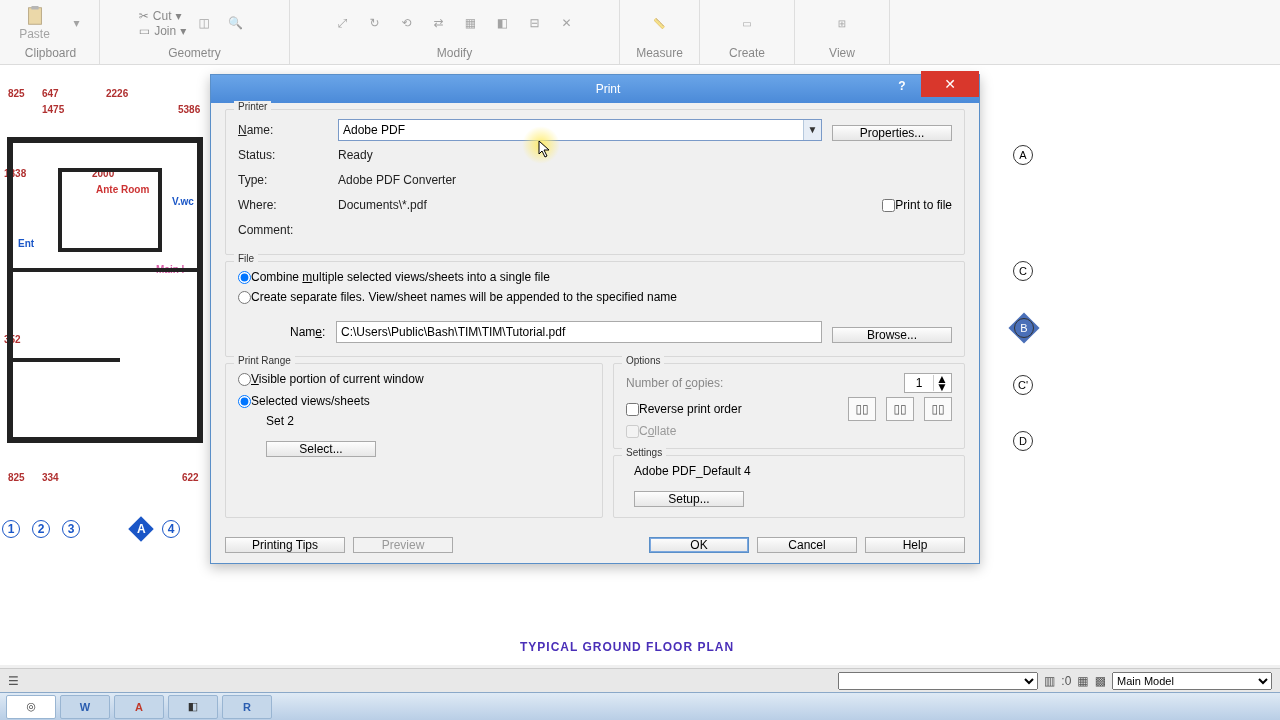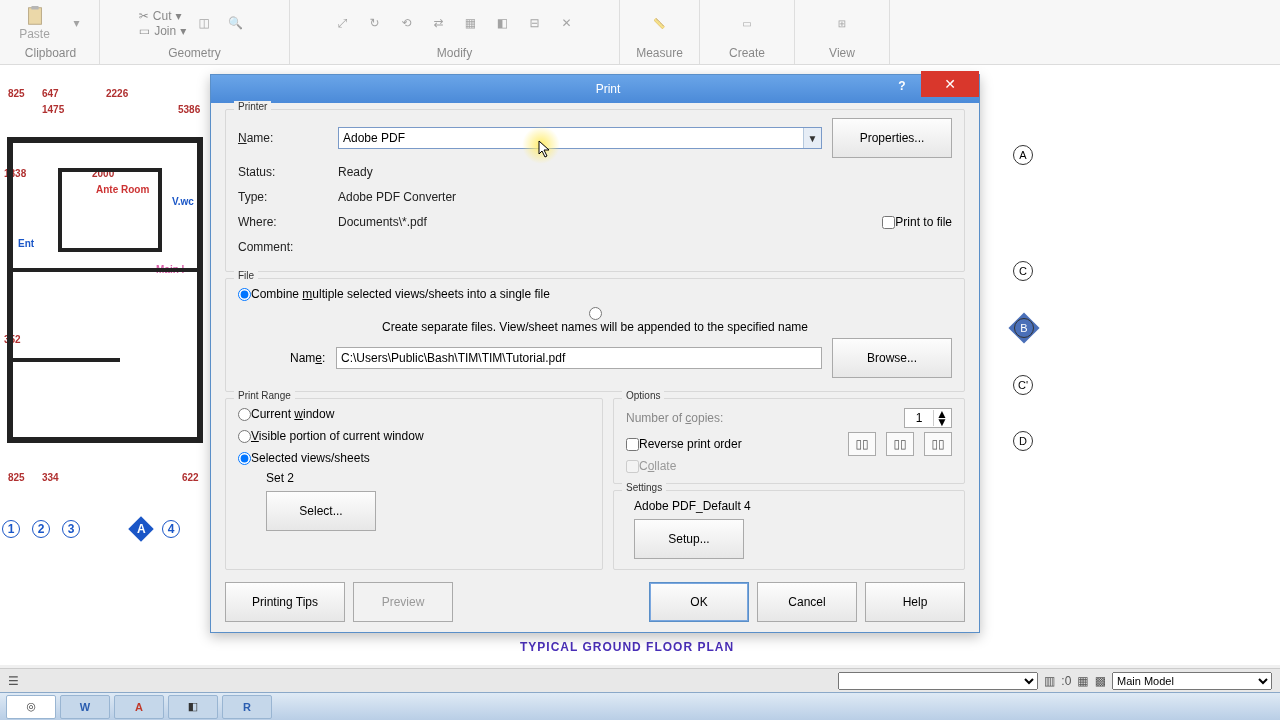--- a/index.html
+++ b/index.html
@@ -36,21 +36,21 @@
 .dialog-body { padding: 6px 14px 10px 14px; background: #f0f0f0; }
 .group { border: 1px solid #d8d8d8; border-radius: 2px; padding: 8px 12px 10px 12px; margin-bottom: 6px; position: relative; background:#f0f0f0; }
 .group-title { position: absolute; top: -9px; left: 8px; background: #f0f0f0; padding: 0 4px; color: #333; font-size: 10px; }
 
 .row { display: flex; align-items: center; min-height: 22px; margin-bottom: 3px; }
 .row label.fld { width: 100px; color: #222; }
 .row .val { color: #222; }
 
 .combo { flex: 1; height: 22px; border: 1px solid #7a9ac8; background: #fff; display: flex; align-items: center; padding: 0 4px; position: relative; }
 .combo .chev { position:absolute; right:0; top:0; width:18px; height:100%; display:flex; align-items:center; justify-content:center; background:#e6edf6; border-left:1px solid #b5c8dd; color:#333; font-size:10px;}
-.btn { height: 40px; border: 1px solid #aaa; background: linear-gradient(#fdfdfd,#e7e7e7); padding: 0 14px; cursor: pointer; display:inline-flex; align-items:center; justify-content:center; }
+.btn { height: 16px; border: 1px solid #aaa; background: linear-gradient(#fdfdfd,#e7e7e7); padding: 0 14px; cursor: pointer; display:inline-flex; align-items:center; justify-content:center;margin-top:7px; }
 .btn.disabled { color:#999; background:#f2f2f2; cursor:default; }
 
 .checkbox, .radio { display: flex; align-items: center; cursor: pointer; }
 .checkbox input, .radio input { width: 13px; height: 13px; }
 
 .two-col { display: flex; gap: 10px; }
 .two-col > div { flex: 1; }
 
 .textinput { height: 22px; border: 1px solid #aaa; background: #fff; padding: 0 4px; flex:1; }
 
@@ -229,40 +229,36 @@
         <label class="fld">Comment:</label>
       </div>
     </div>
 
     <div class="group">
       <span class="group-title">File</span>
       <label class="radio" style="margin-bottom:6px;">
         <input type="radio" name="filemode" checked="" style="">
         <span>Combine <span class="underline-key">m</span>ultiple selected views/sheets into a single file</span>
       </label>
-      <label class="radio" style="margin-bottom:4px;flex-direction:column;">
+      <label class="radio" style="margin-bottom:16px;">
         <input type="radio" name="filemode" style="">
         <span>Create separate files. View/sheet names will be appended to the specified name</span>
       </label>
       <div class="row" style="padding-left:52px;">
         <label style="width:46px;">Nam<span class="underline-key">e</span>:</label>
         <input class="textinput" value="C:\Users\Public\Bash\TIM\TIM\Tutorial.pdf" style="">
         <div style="width:10px"></div>
         <button class="btn" style="width:120px;">Browse...</button>
       </div>
     </div>
 
     <div class="two-col">
 
       <div class="group">
         <span class="group-title">Print Range</span>
-        <label class="radio" style="margin-bottom:8px;">
-          <input type="radio" name="range" style="">
-          <span>Current <span class="underline-key">w</span>indow</span>
-        </label>
         <label class="radio" style="margin-bottom:8px;">
           <input type="radio" name="range" style="">
           <span><span class="underline-key">V</span>isible portion of current window</span>
         </label>
         <label class="radio" style="margin-bottom:6px;">
           <input type="radio" name="range" checked="" style="">
           <span>Selected views/sheets</span>
         </label>
         <div style="padding-left:28px; margin-bottom:6px;">Set 2</div>
         <div style="padding-left:28px;">

